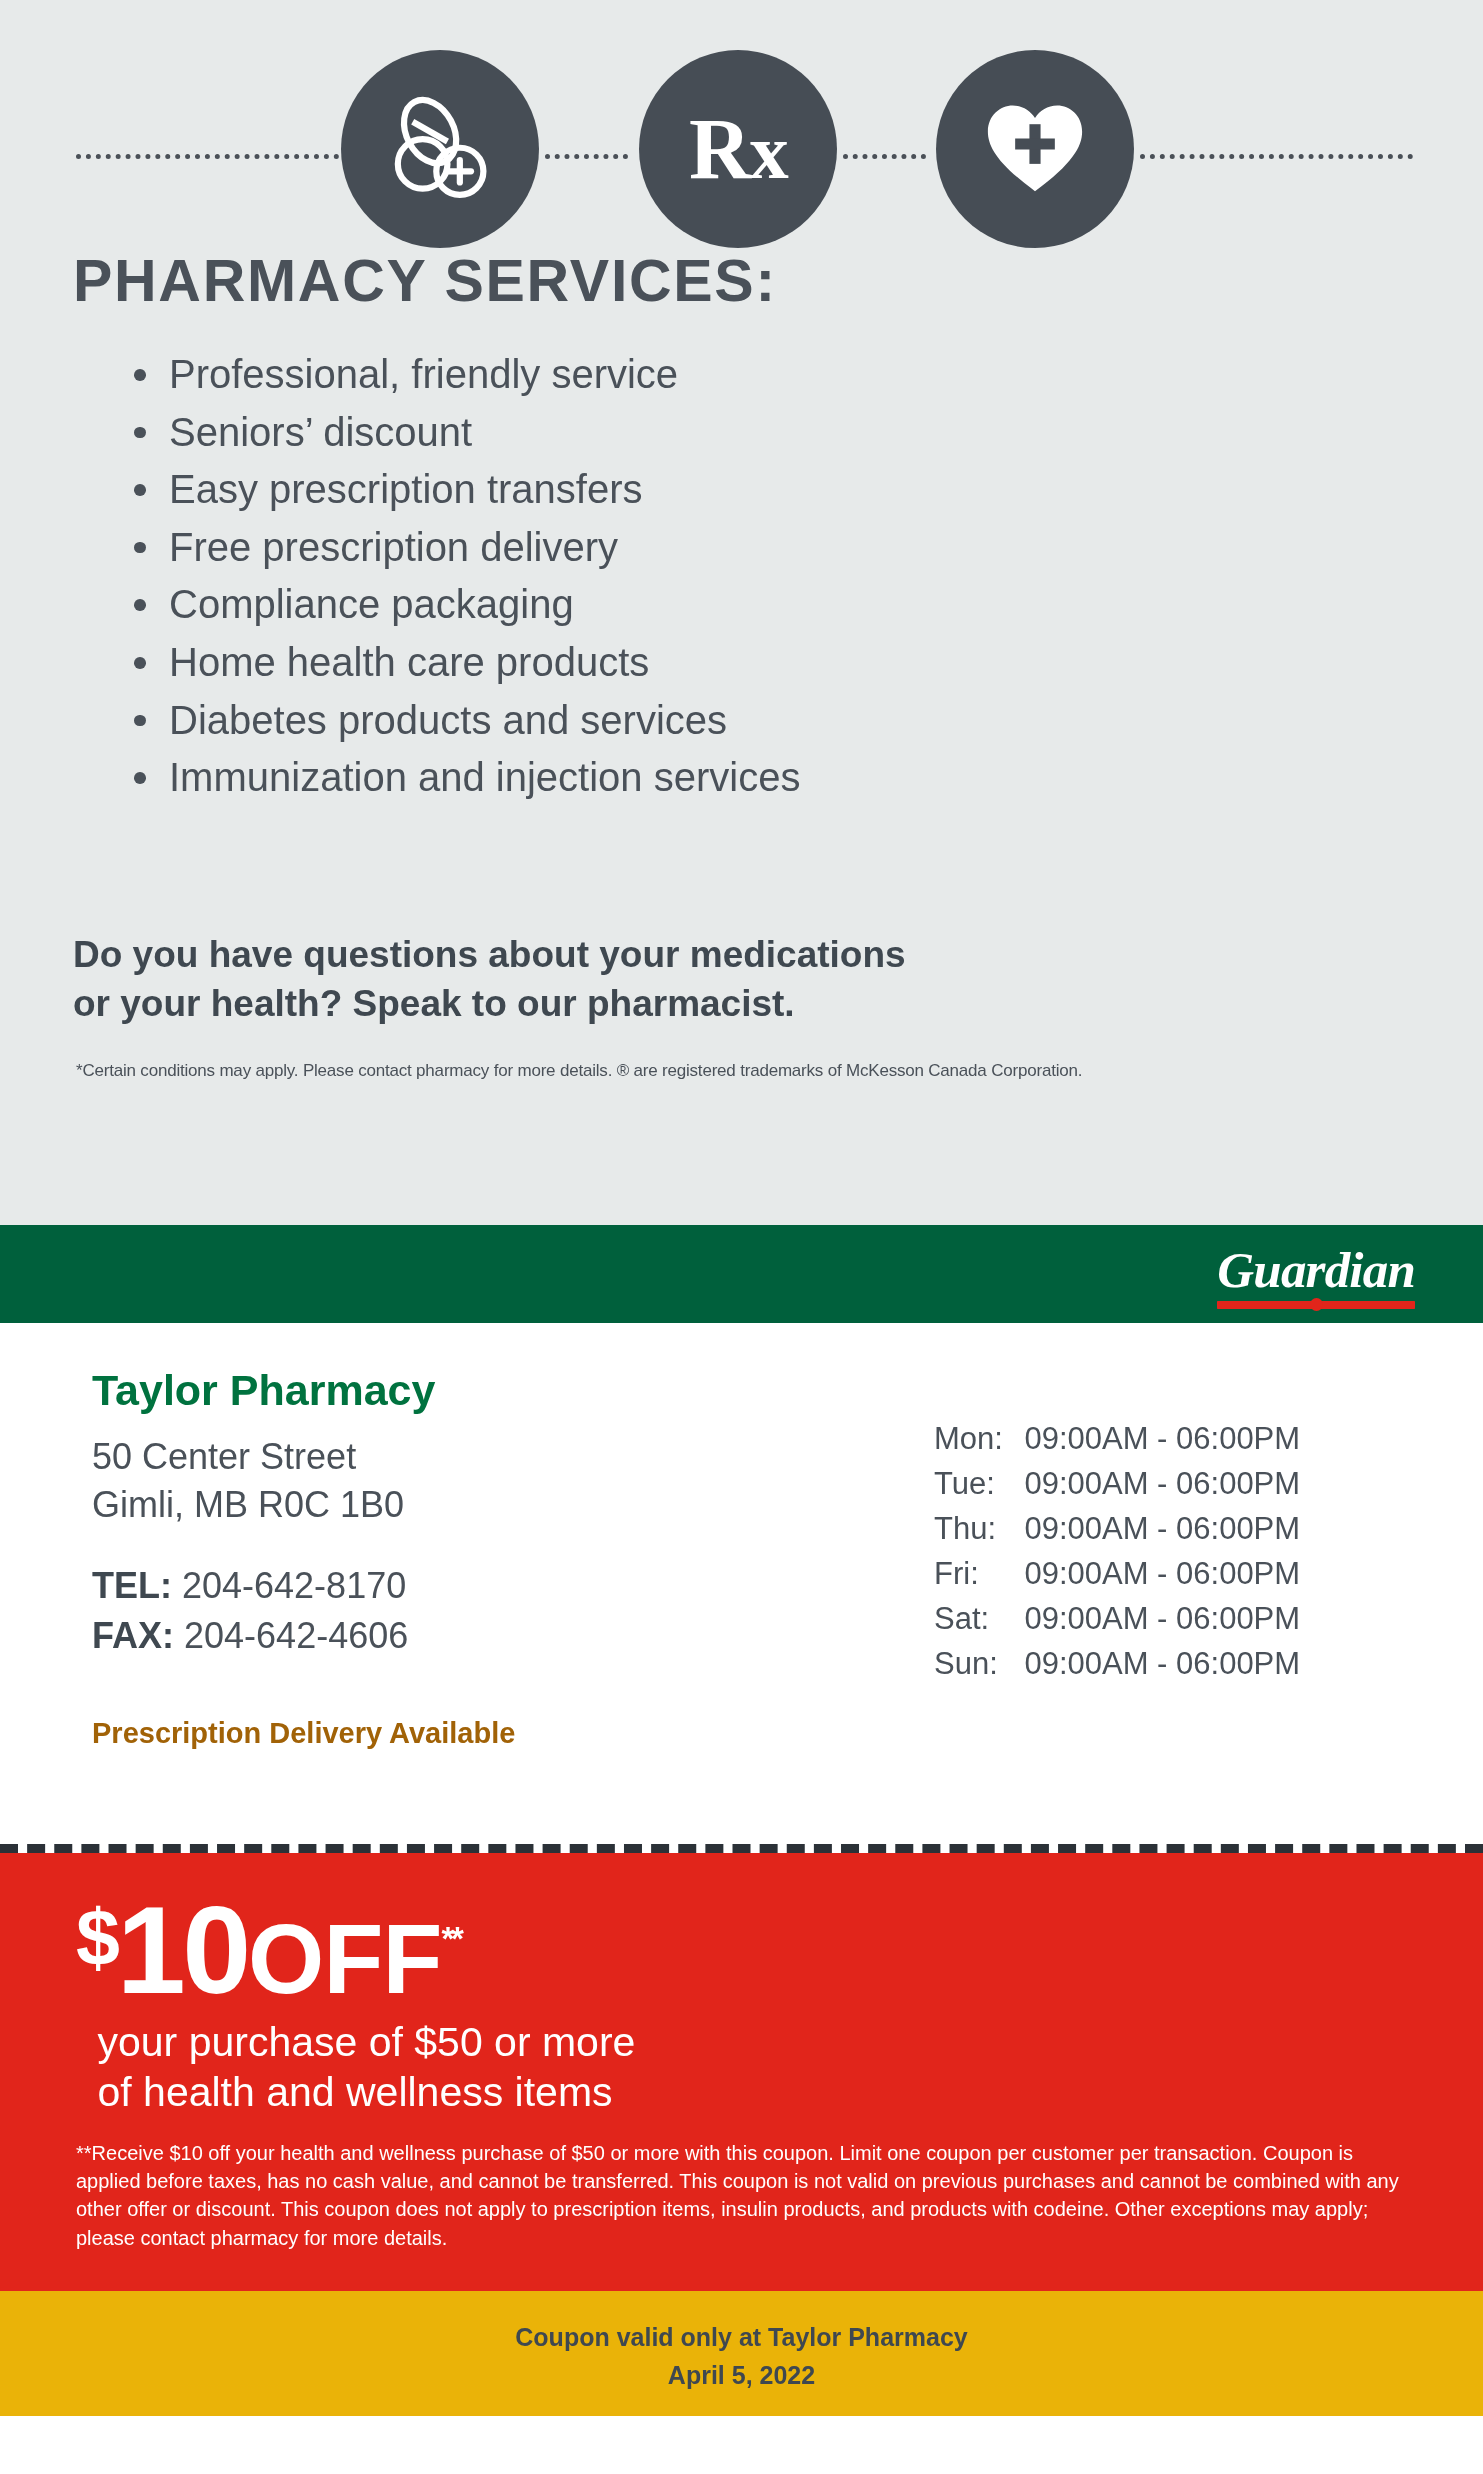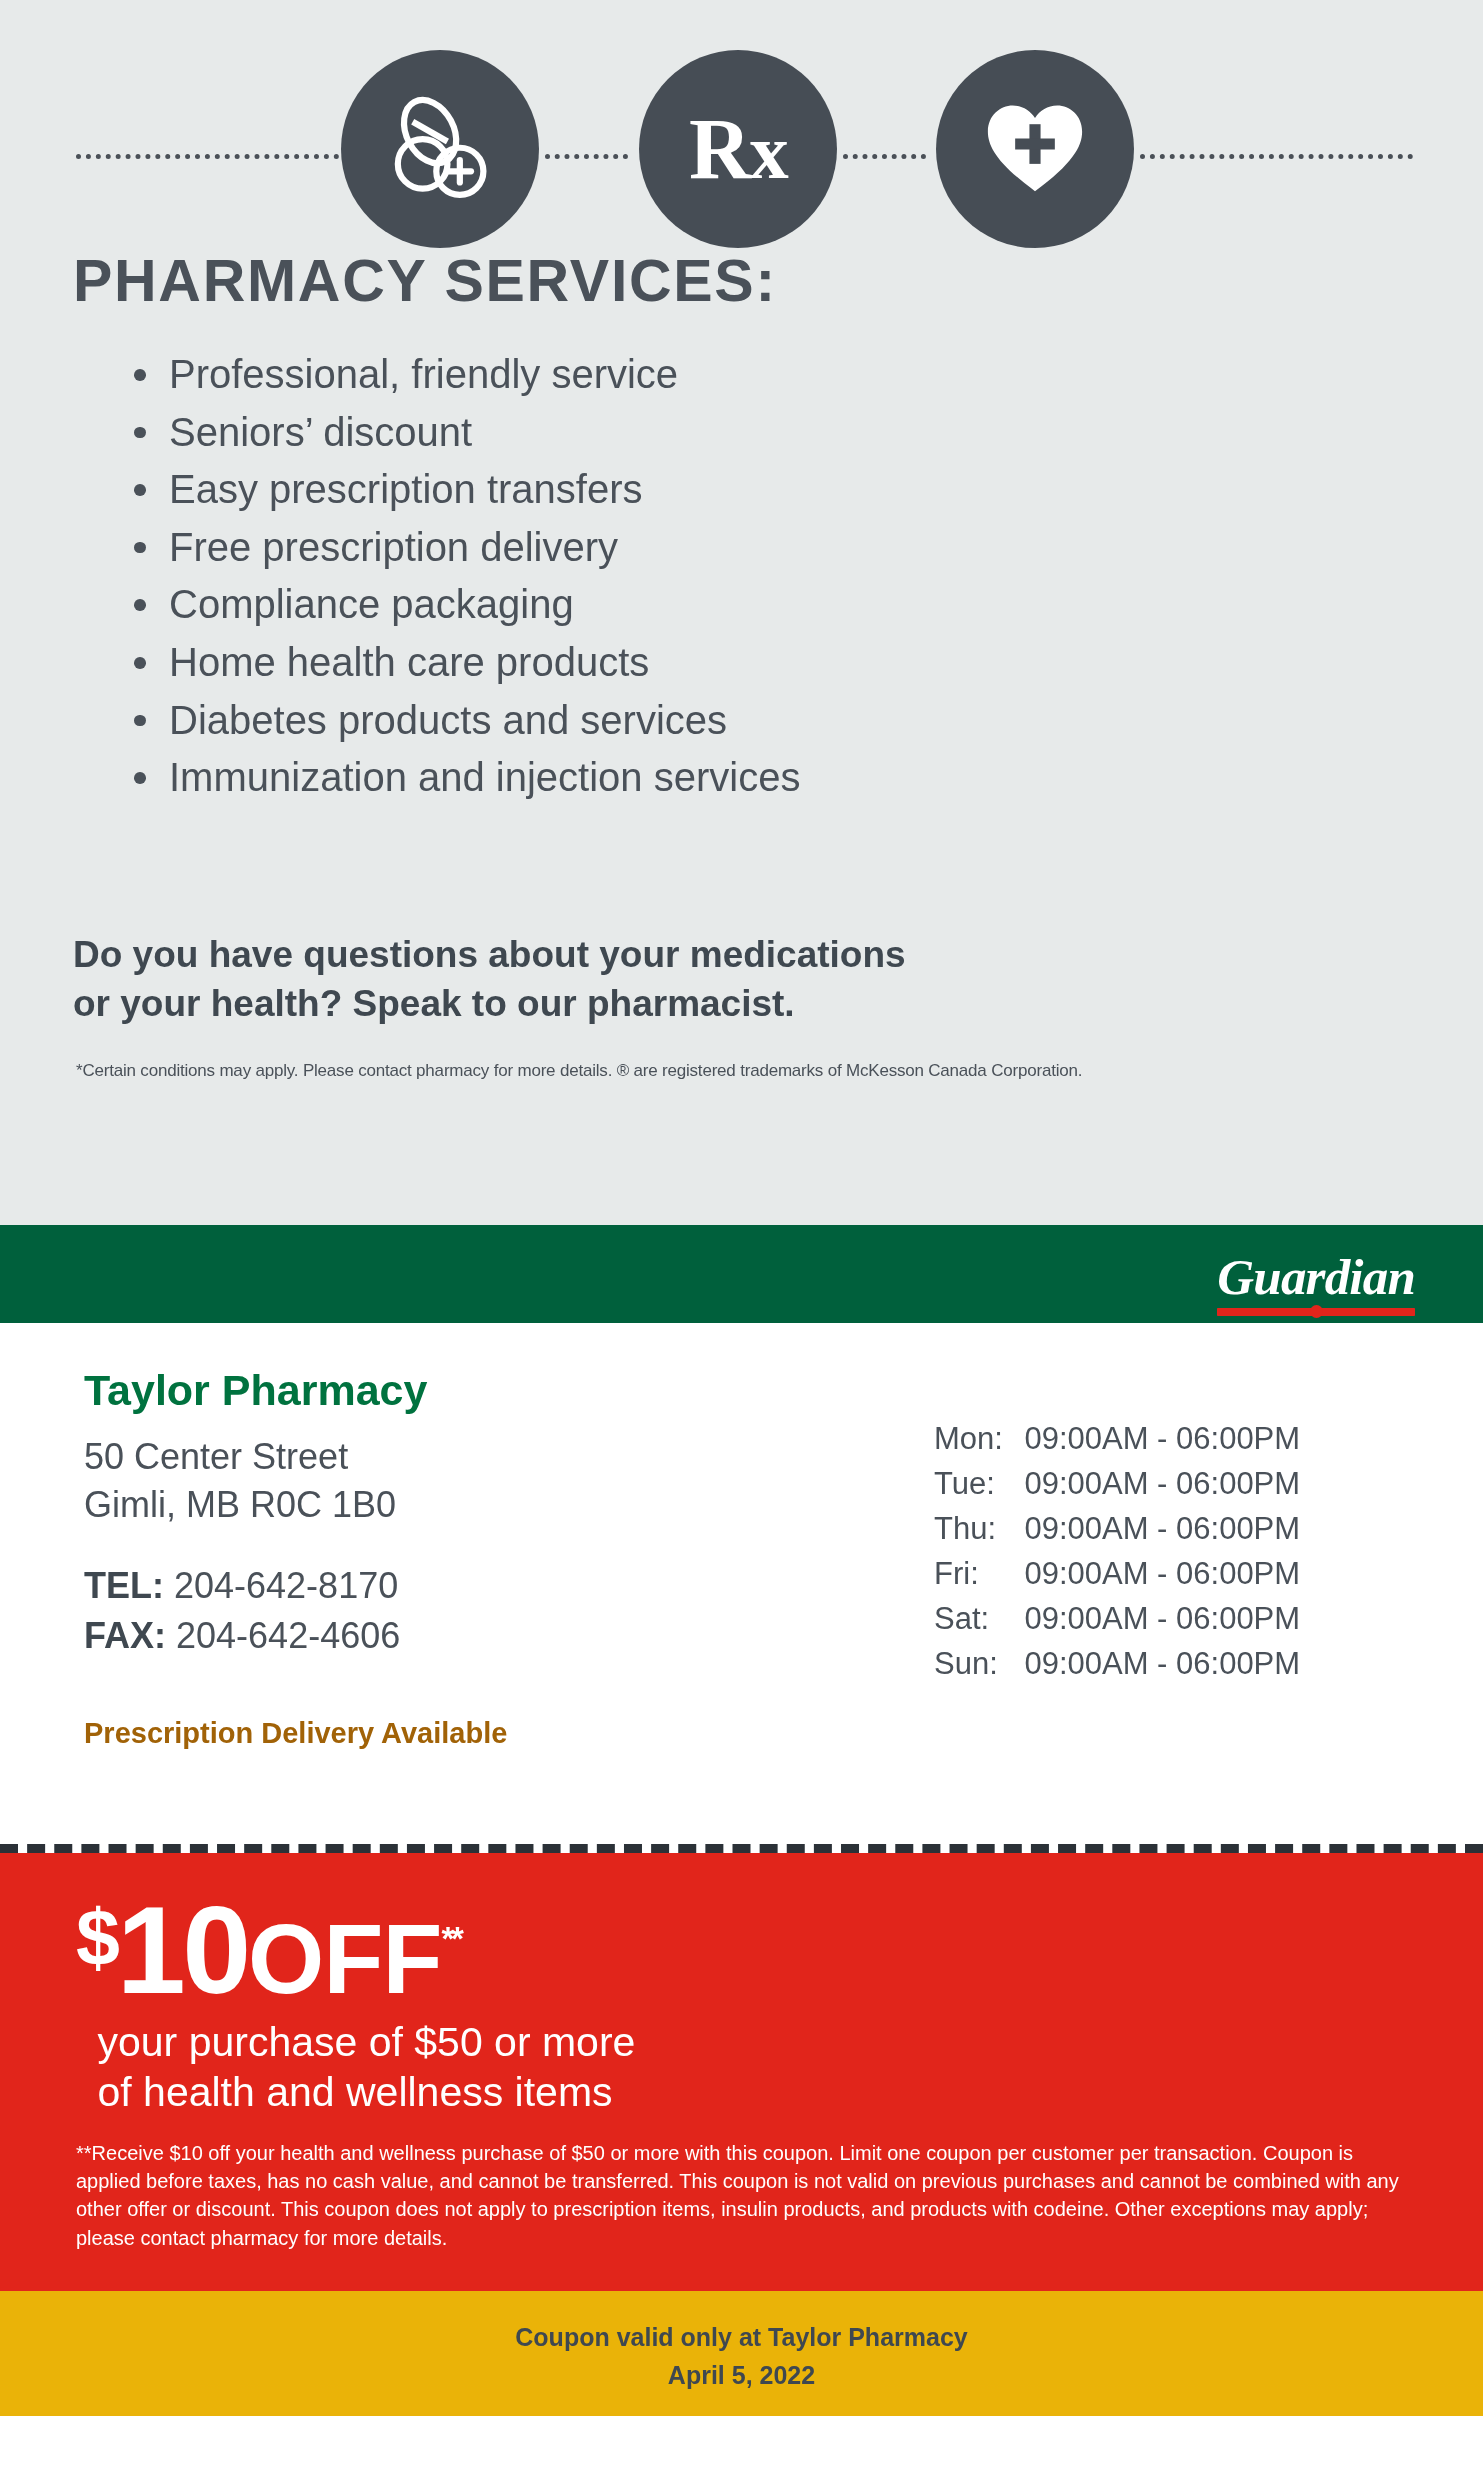--- a/index.html
+++ b/index.html
@@ -118,21 +118,21 @@
 
   
   .brand-band {
     background: #00603c;
     height: 98px;
     position: relative;
   }
   .guardian-logo {
     position: absolute;
     right: 68px;
-    top: 24px;
+    top: 17px;
     text-align: left;
   }
   .guardian-word {
     font-family: "Liberation Serif", serif;
     font-style: italic;
     font-weight: bold;
     font-size: 51px;
     color: #ffffff;
     letter-spacing: -0.8px;
     line-height: 1.12;
@@ -153,21 +153,21 @@
     height: 13.2px;
     margin-left: -6.6px;
     background: #e1251b;
     border-radius: 50%;
   }
 
   
   .store-info {
     position: relative;
     background: #ffffff;
-    padding: 43px 0 33px 8px;
+    padding: 43px 0 33px 16px;
     height: 521px;
     box-sizing: border-box;
   }
   .store-name {
     margin-left: 76px;
     font-size: 43px;
     font-weight: bold;
     color: #00723f;
   }
   .store-addr {

